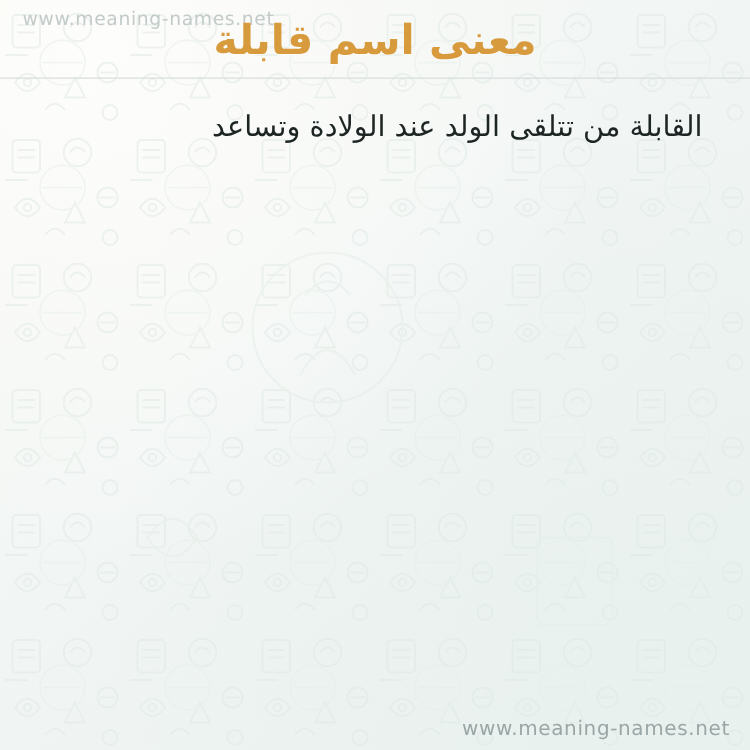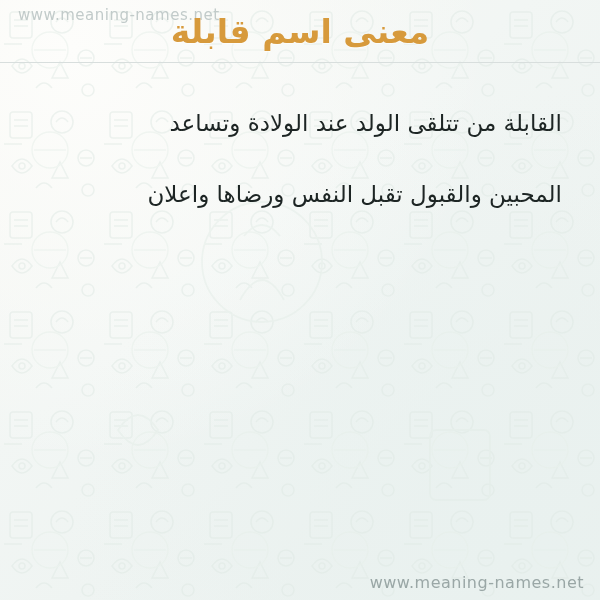--- a/index.html
+++ b/index.html
@@ -74,21 +74,21 @@
     position: absolute;
     top: 62px;
     left: 0;
     width: 600px;
     height: 1px;
     background: #d8dedd;
   }
 
   #body-text {
     position: absolute;
-    top: 88px;
+    top: 67px;
     right: 38px;
     left: 38px;
     direction: rtl;
     text-align: right;
     color: #1d2524;
     font-size: 23px;
     line-height: 71px;
     letter-spacing: 0;
   }
   .line {
@@ -135,17 +135,16 @@
   </svg>
 
   <div class="wm" id="wm-top">www.meaning-names.net</div>
 
   <div id="title">معنى اسم قابلة</div>
 
   <div id="divider"></div>
 
   <div id="body-text">
     <div class="line">القابلة من تتلقى الولد عند الولادة وتساعد</div>
-    <div class="line">المحبين والقبول تقبل النفس ورضاها واعلان</div>
   </div>
 
   <div class="wm" id="wm-bottom">www.meaning-names.net</div>
 </div>
 
 </body></html>

